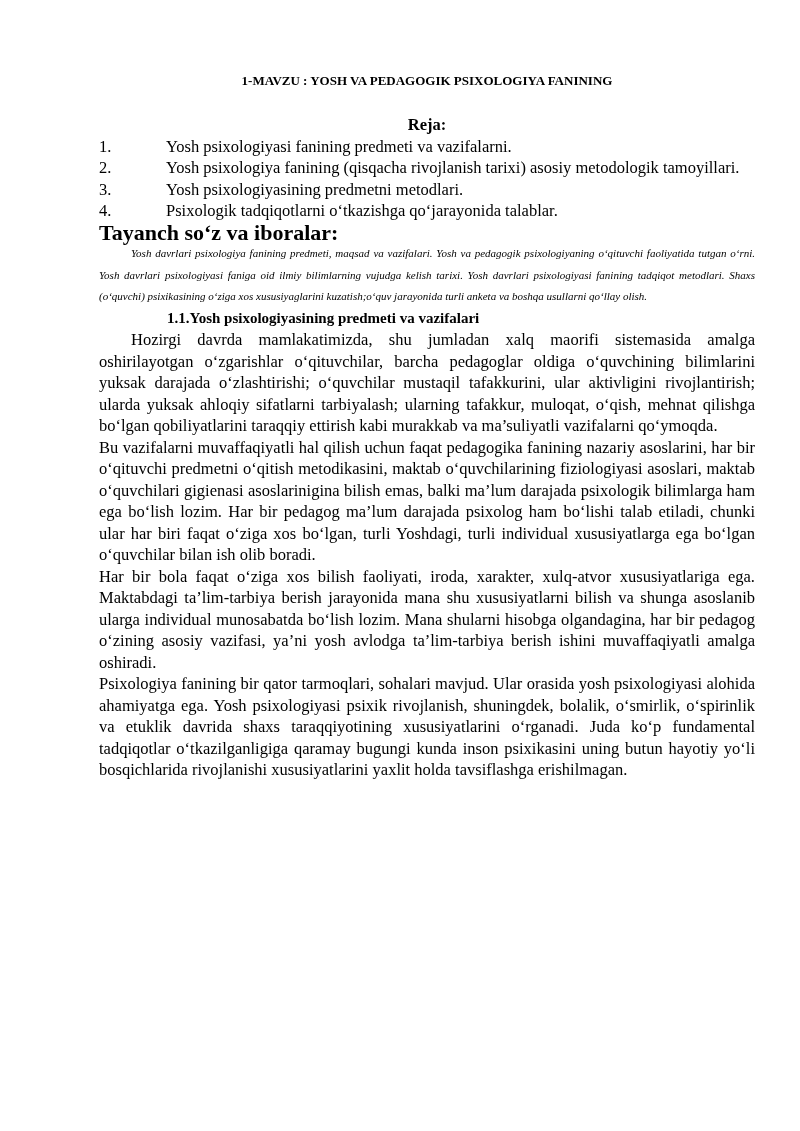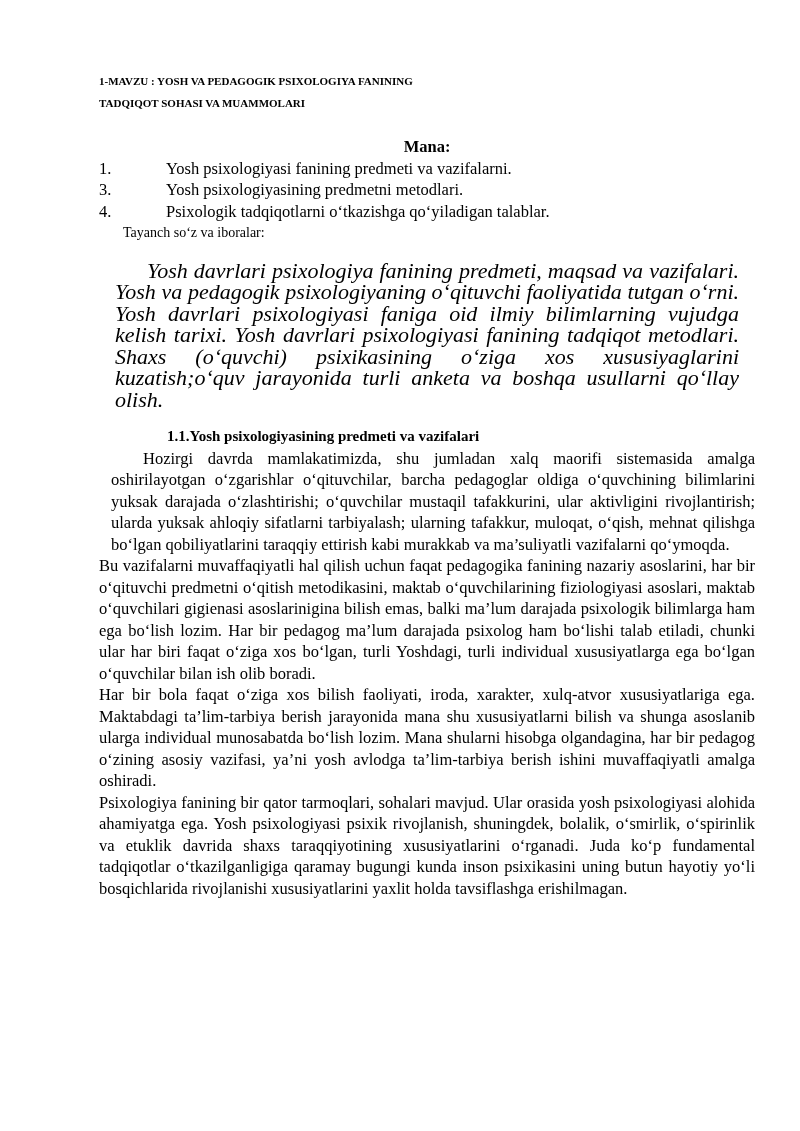--- a/index.html
+++ b/index.html
@@ -15,22 +15,22 @@
   .page {
     width: 800px;
     height: 1131px;
     box-sizing: border-box;
     background: #ffffff;
     padding: 70px 45px 40px 99px;
     overflow: hidden;
   }
   .doc-title {
     font-weight: bold;
-    text-align: left;
-    font-size: 11px;
+    text-align: center;
+    font-size: 13px;
     line-height: 22px;
   }
   .spacer-line {
     height: 22px;
   }
   .reja-heading {
     font-weight: bold;
     text-align: center;
     font-size: 16.5px;
     line-height: 21.5px;
@@ -38,72 +38,72 @@
   .list-item {
     font-size: 16.5px;
     line-height: 21.5px;
     text-align: justify;
   }
   .list-item .num {
     display: inline-block;
     width: 67px;
   }
   .kw-heading {
-    font-weight: normal;
-    font-size: 14px;
+    font-weight: bold;
+    font-size: 22px;
     line-height: 21.5px;
-    margin-left: 24px;
   }
   .kw-text {
-    margin: 16px;
+    margin: 0;
     font-style: italic;
-    font-size: 22px;
+    font-size: 11px;
     line-height: 21.5px;
     text-align: justify;
     text-indent: 32px;
   }
   .section-heading {
     font-weight: bold;
     font-size: 15px;
     line-height: 21.5px;
     text-indent: 68px;
   }
   .para {
     margin: 0;
     font-size: 16.5px;
     line-height: 21.5px;
     text-align: justify;
   }
   .para.first-indent {
     text-indent: 32px;
-    margin-left: 12px;
   }
 </style>
 </head>
 <body>
 
 <div class="page">
 
   <div class="doc-title">
     <div>1-MAVZU : YOSH VA PEDAGOGIK PSIXOLOGIYA FANINING</div>
-    <div>TADQIQOT SOHASI VA MUAMMOLARI</div>
   </div>
 
   <div class="spacer-line"></div>
 
-  <div class="reja-heading">Mana:</div>
+  <div class="reja-heading">Reja:</div>
 
   <div class="list-item">
     <span class="num">1.</span><span>Yosh psixologiyasi fanining predmeti va vazifalarni.</span>
   </div>
   <div class="list-item">
+    <span class="num">2.</span><span>Yosh psixologiya fanining (qisqacha rivojlanish tarixi) asosiy metodologik tamoyillari.</span>
+  </div>
+  <div class="list-item">
     <span class="num">3.</span><span>Yosh psixologiyasining predmetni metodlari.</span>
   </div>
   <div class="list-item">
-    <span class="num">4.</span><span>Psixologik tadqiqotlarni o‘tkazishga  qo‘yiladigan talablar.</span>
+    <span class="num">4.</span><span>Psixologik tadqiqotlarni o‘tkazishga  qo‘jarayonida talablar.</span>
   </div>
 
   <div class="kw-heading">Tayanch so‘z va iboralar:</div>
 
   <p class="kw-text">Yosh davrlari  psixologiya fanining predmeti, maqsad va vazifalari. Yosh va pedagogik psixologiyaning o‘qituvchi faoliyatida tutgan o‘rni. Yosh davrlari psixologiyasi  faniga oid ilmiy bilimlarning vujudga kelish tarixi. Yosh davrlari psixologiyasi  fanining tadqiqot metodlari. Shaxs (o‘quvchi) psixikasining o‘ziga xos xususiyaglarini kuzatish;o‘quv jarayonida turli anketa va boshqa usullarni qo‘llay olish.</p>
 
   <div class="section-heading">1.1.Yosh psixologiyasining predmeti va vazifalari</div>
 
   <p class="para first-indent">Hozirgi davrda mamlakatimizda, shu jumladan xalq maorifi sistemasida amalga oshirilayotgan o‘zgarishlar o‘qituvchilar, barcha pedagoglar oldiga o‘quvchining bilimlarini yuksak darajada o‘zlashtirishi; o‘quvchilar mustaqil tafakkurini, ular aktivligini rivojlantirish; ularda yuksak ahloqiy sifatlarni tarbiyalash; ularning tafakkur, muloqat, o‘qish, mehnat qilishga bo‘lgan qobiliyatlarini taraqqiy ettirish kabi murakkab va ma’suliyatli vazifalarni qo‘ymoqda.</p>
   <p class="para">Bu vazifalarni muvaffaqiyatli hal qilish uchun faqat pedagogika fanining nazariy asoslarini, har bir o‘qituvchi predmetni o‘qitish metodikasini, maktab o‘quvchilarining fiziologiyasi asoslari, maktab o‘quvchilari gigienasi asoslarinigina bilish emas, balki ma’lum darajada psixologik bilimlarga ham ega bo‘lish lozim. Har bir pedagog ma’lum darajada psixolog ham bo‘lishi talab etiladi, chunki ular har biri faqat o‘ziga xos bo‘lgan, turli Yoshdagi, turli individual xususiyatlarga ega bo‘lgan o‘quvchilar bilan ish olib boradi.</p>

